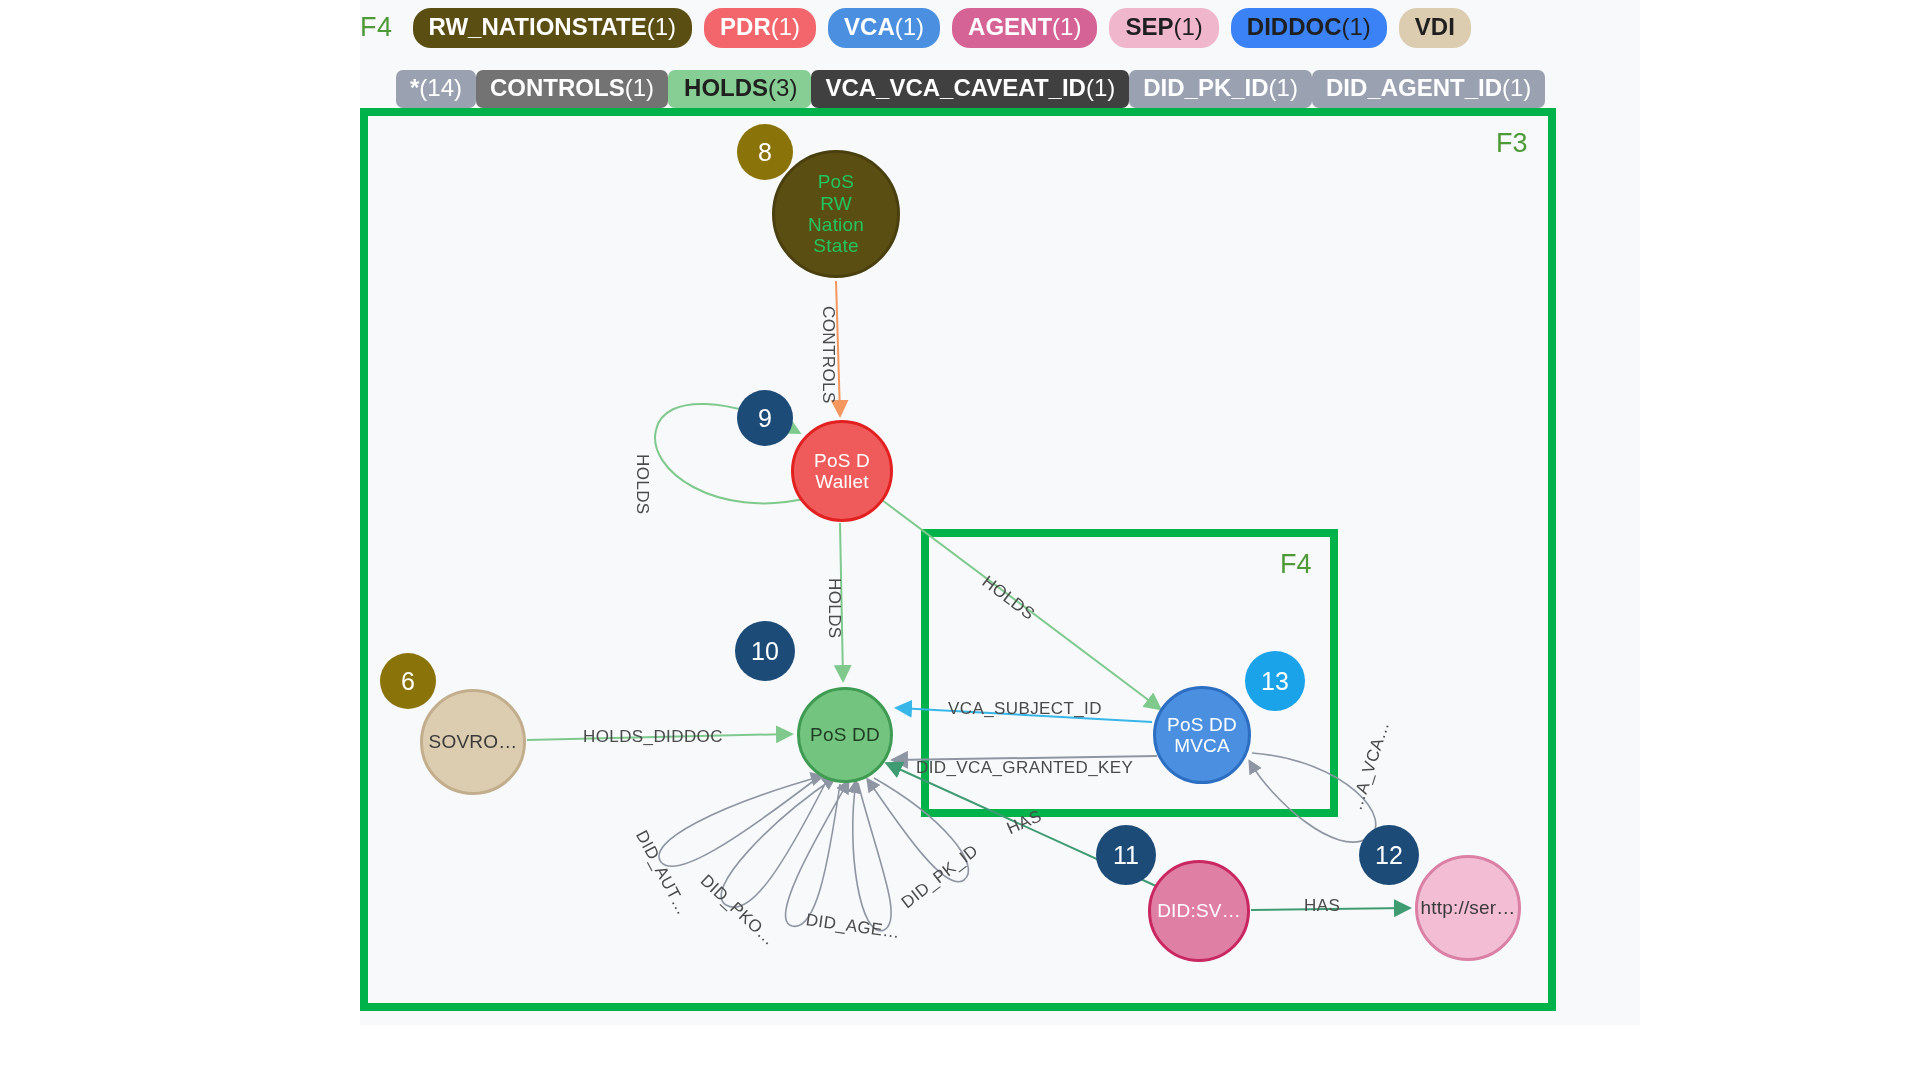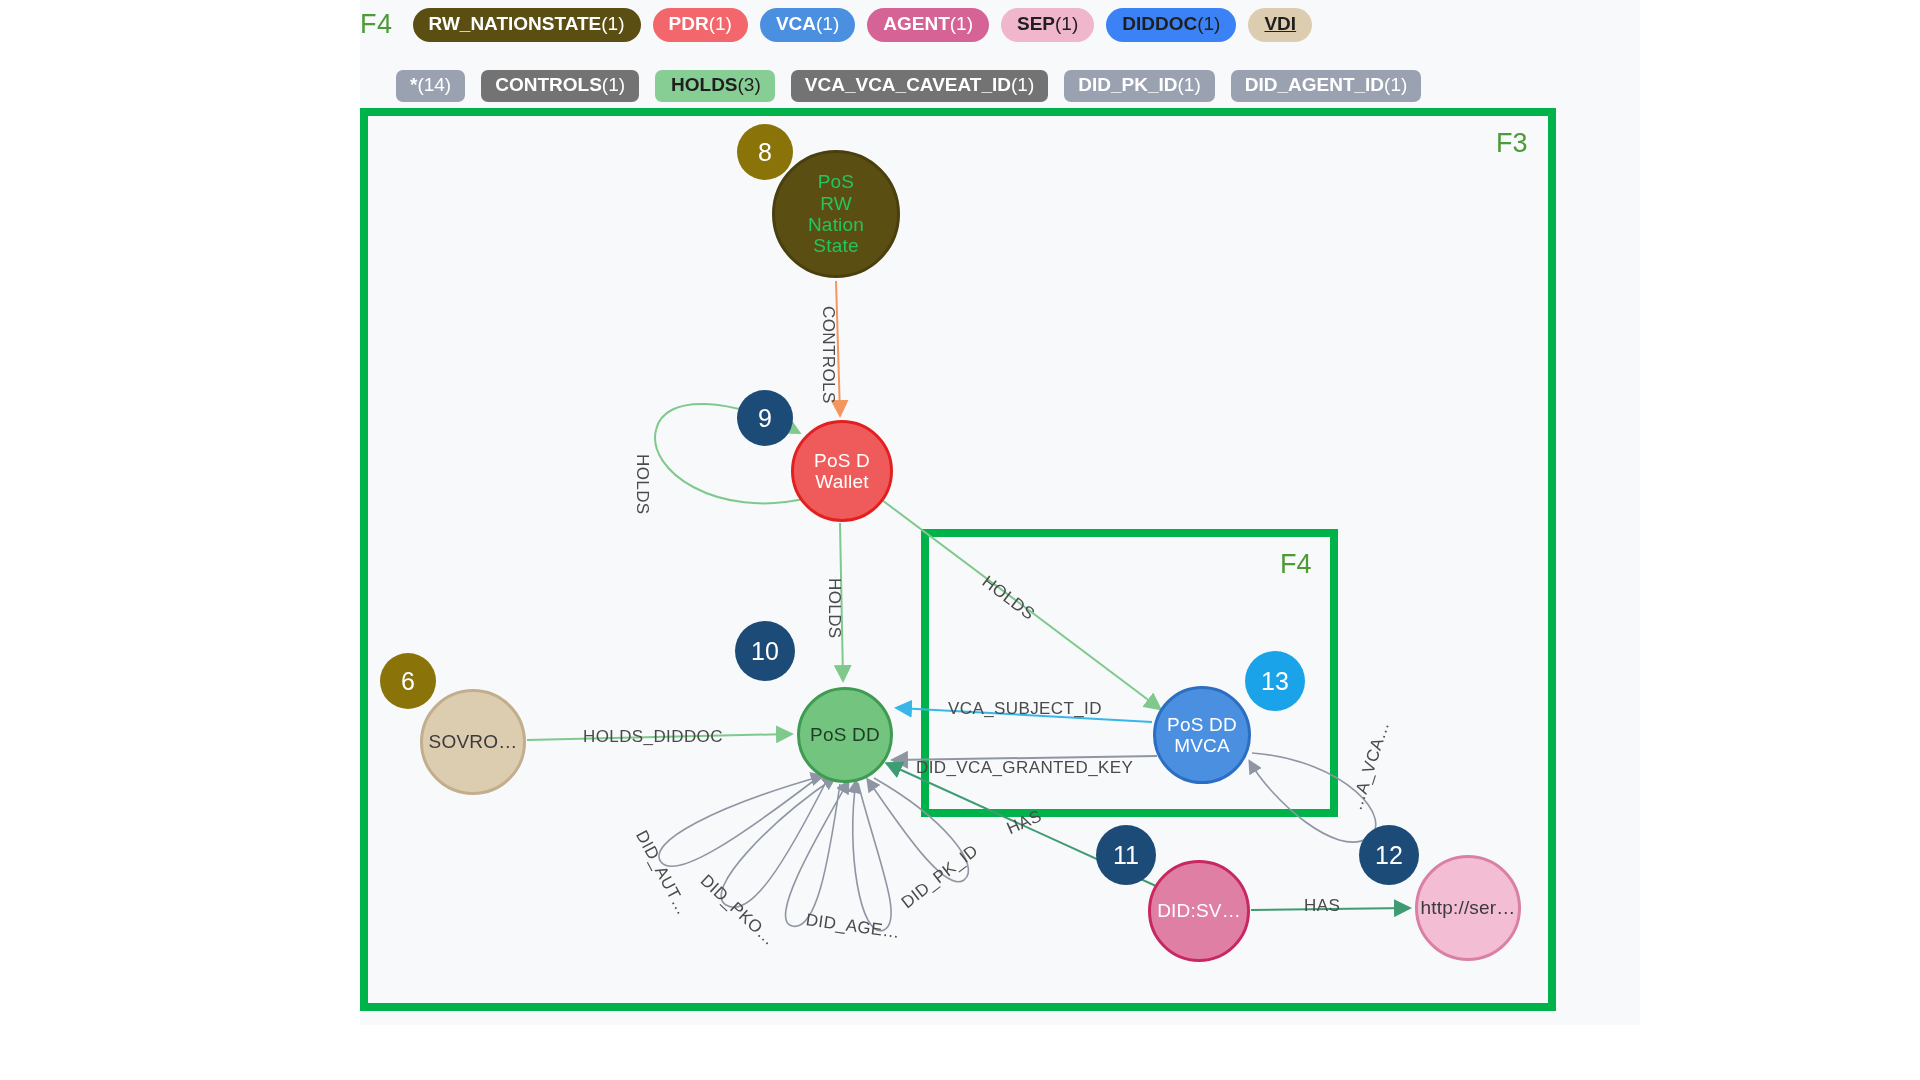--- a/index.html
+++ b/index.html
@@ -28,21 +28,21 @@
     gap:12px;white-space:nowrap;
   }
   .legend-row.row1{top:8px;}
   .legend-row.row2{top:70px;padding-left:36px;}
   .legend-title{
     color:#4e9a36;font-size:27px;font-weight:400;
     padding-right:8px;letter-spacing:0.5px;
   }
   .pill{
     border-radius:18px;padding:5px 16px 7px 16px;
-    font-size:19px;font-weight:700;line-height:1.15;
+    font-size:24px;font-weight:700;line-height:1.15;
     display:inline-block;
   }
   .pill .cnt{font-weight:400;}
   .pill.sq{border-radius:7px;padding:4px 14px 6px 14px;}
 
   
   .frame{
     position:absolute;border:8px solid #00b24a;background:transparent;
     box-sizing:border-box;
   }
@@ -92,29 +92,29 @@
   <div class="legend">
     <div class="legend-row row1">
       <div class="legend-title">F4</div>
       <div id="nodePills" style="display:flex;gap:12px;align-items:center;">
           <div class="pill" style="background: rgb(91, 78, 18); color: rgb(255, 255, 255);"><span>RW_NATIONSTATE</span><span class="cnt">(1)</span></div>
           <div class="pill" style="background: rgb(242, 102, 108); color: rgb(255, 255, 255);"><span>PDR</span><span class="cnt">(1)</span></div>
           <div class="pill" style="background: rgb(74, 143, 224); color: rgb(255, 255, 255);"><span>VCA</span><span class="cnt">(1)</span></div>
           <div class="pill" style="background: rgb(213, 99, 149); color: rgb(255, 255, 255);"><span>AGENT</span><span class="cnt">(1)</span></div>
           <div class="pill" style="background: rgb(240, 182, 203); color: rgb(31, 31, 31);"><span>SEP</span><span class="cnt">(1)</span></div>
           <div class="pill" style="background: #3b82f6; color: rgb(31, 31, 31);"><span>DIDDOC</span><span class="cnt">(1)</span></div>
-          <div class="pill" style="background: rgb(221, 205, 176); color: rgb(31, 31, 31); text-decoration: underline;"><span>VDI</span><span class="cnt"></span></div>
+          <div class="pill" style="background: rgb(221, 205, 176); color: rgb(31, 31, 31);"><span>VDI</span><span class="cnt"></span></div>
         </div>
     </div>
     <div class="legend-row row2">
-      <div id="relPills" style="display:flex;gap:16px;align-items:center;">
+      <div id="relPills" style="display:flex;gap:0;align-items:center;">
           <div class="pill sq" style="background: rgb(154, 162, 177); color: rgb(255, 255, 255);"><span>*</span><span class="cnt">(14)</span></div>
           <div class="pill sq" style="background: #737373; color: rgb(255, 255, 255);"><span>CONTROLS</span><span class="cnt">(1)</span></div>
           <div class="pill sq" style="background: rgb(134, 206, 147); color: rgb(31, 31, 31); padding-left: 16px;"><span>HOLDS</span><span class="cnt">(3)</span></div>
-          <div class="pill sq" style="background: #737373; color: rgb(255, 255, 255);"><span>VCA_VCA_CAVEAT_ID</span><span class="cnt">(1)</span></div>
+          <div class="pill sq" style="background: #404040; color: rgb(255, 255, 255);"><span>VCA_VCA_CAVEAT_ID</span><span class="cnt">(1)</span></div>
           <div class="pill sq" style="background: rgb(154, 162, 177); color: rgb(255, 255, 255);"><span>DID_PK_ID</span><span class="cnt">(1)</span></div>
           <div class="pill sq" style="background: rgb(154, 162, 177); color: rgb(255, 255, 255);"><span>DID_AGENT_ID</span><span class="cnt">(1)</span></div>
         </div>
     </div>
   </div>
 
   <div class="frame" id="frameF3"></div>
   <div class="frame-label" id="labelF3">F3</div>
 
   <div class="frame" id="frameF4"></div>

